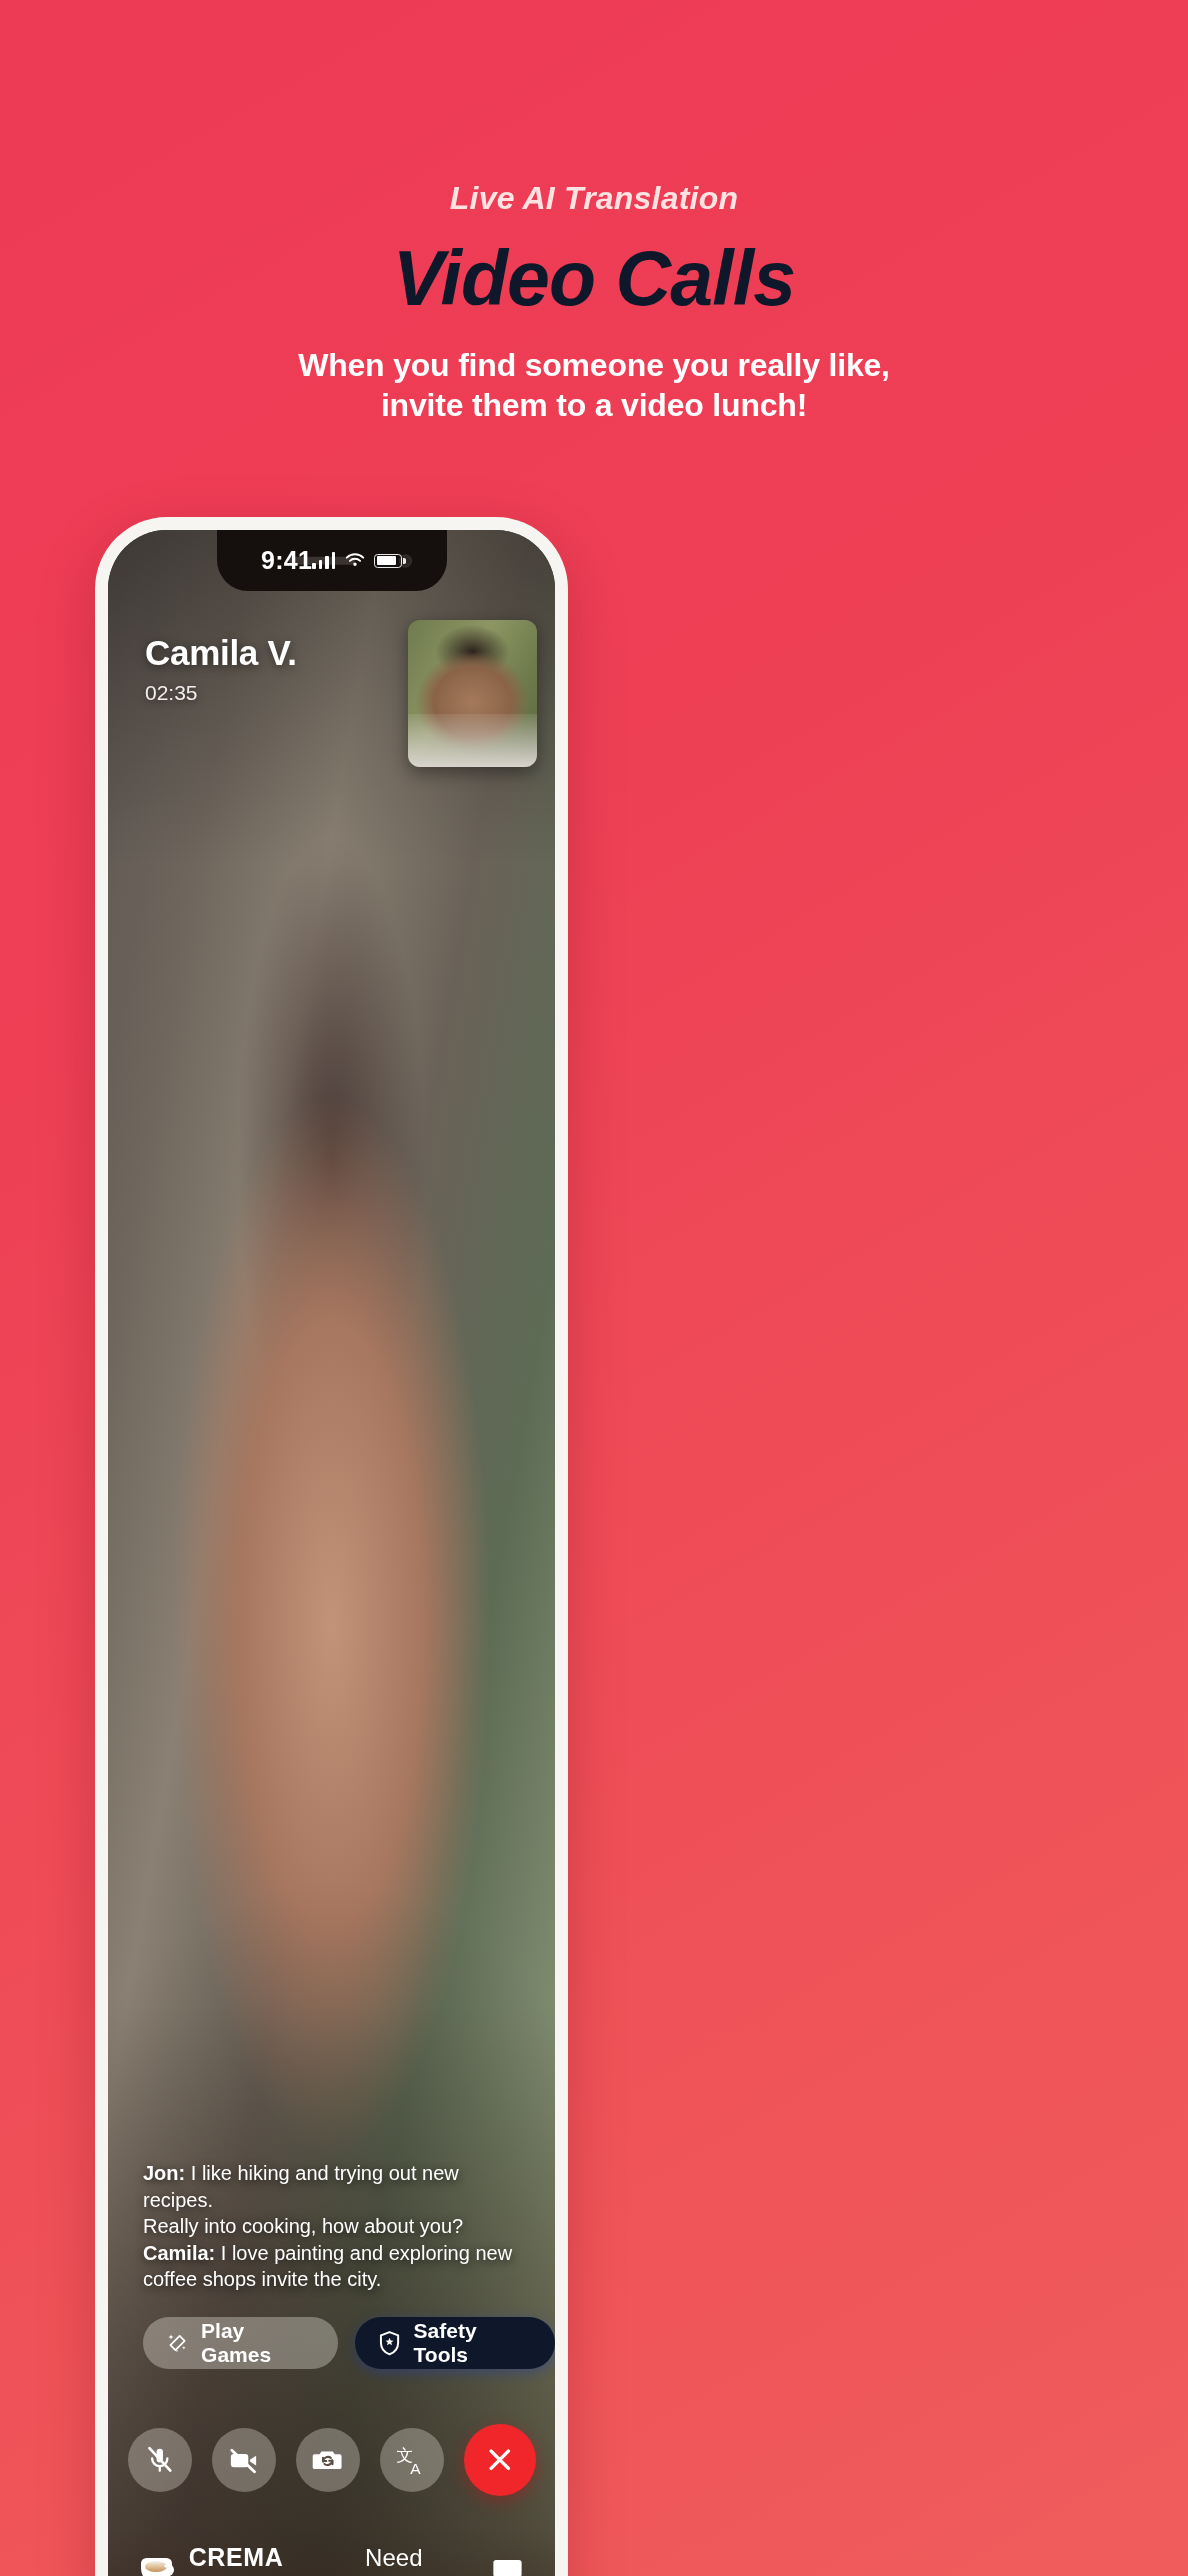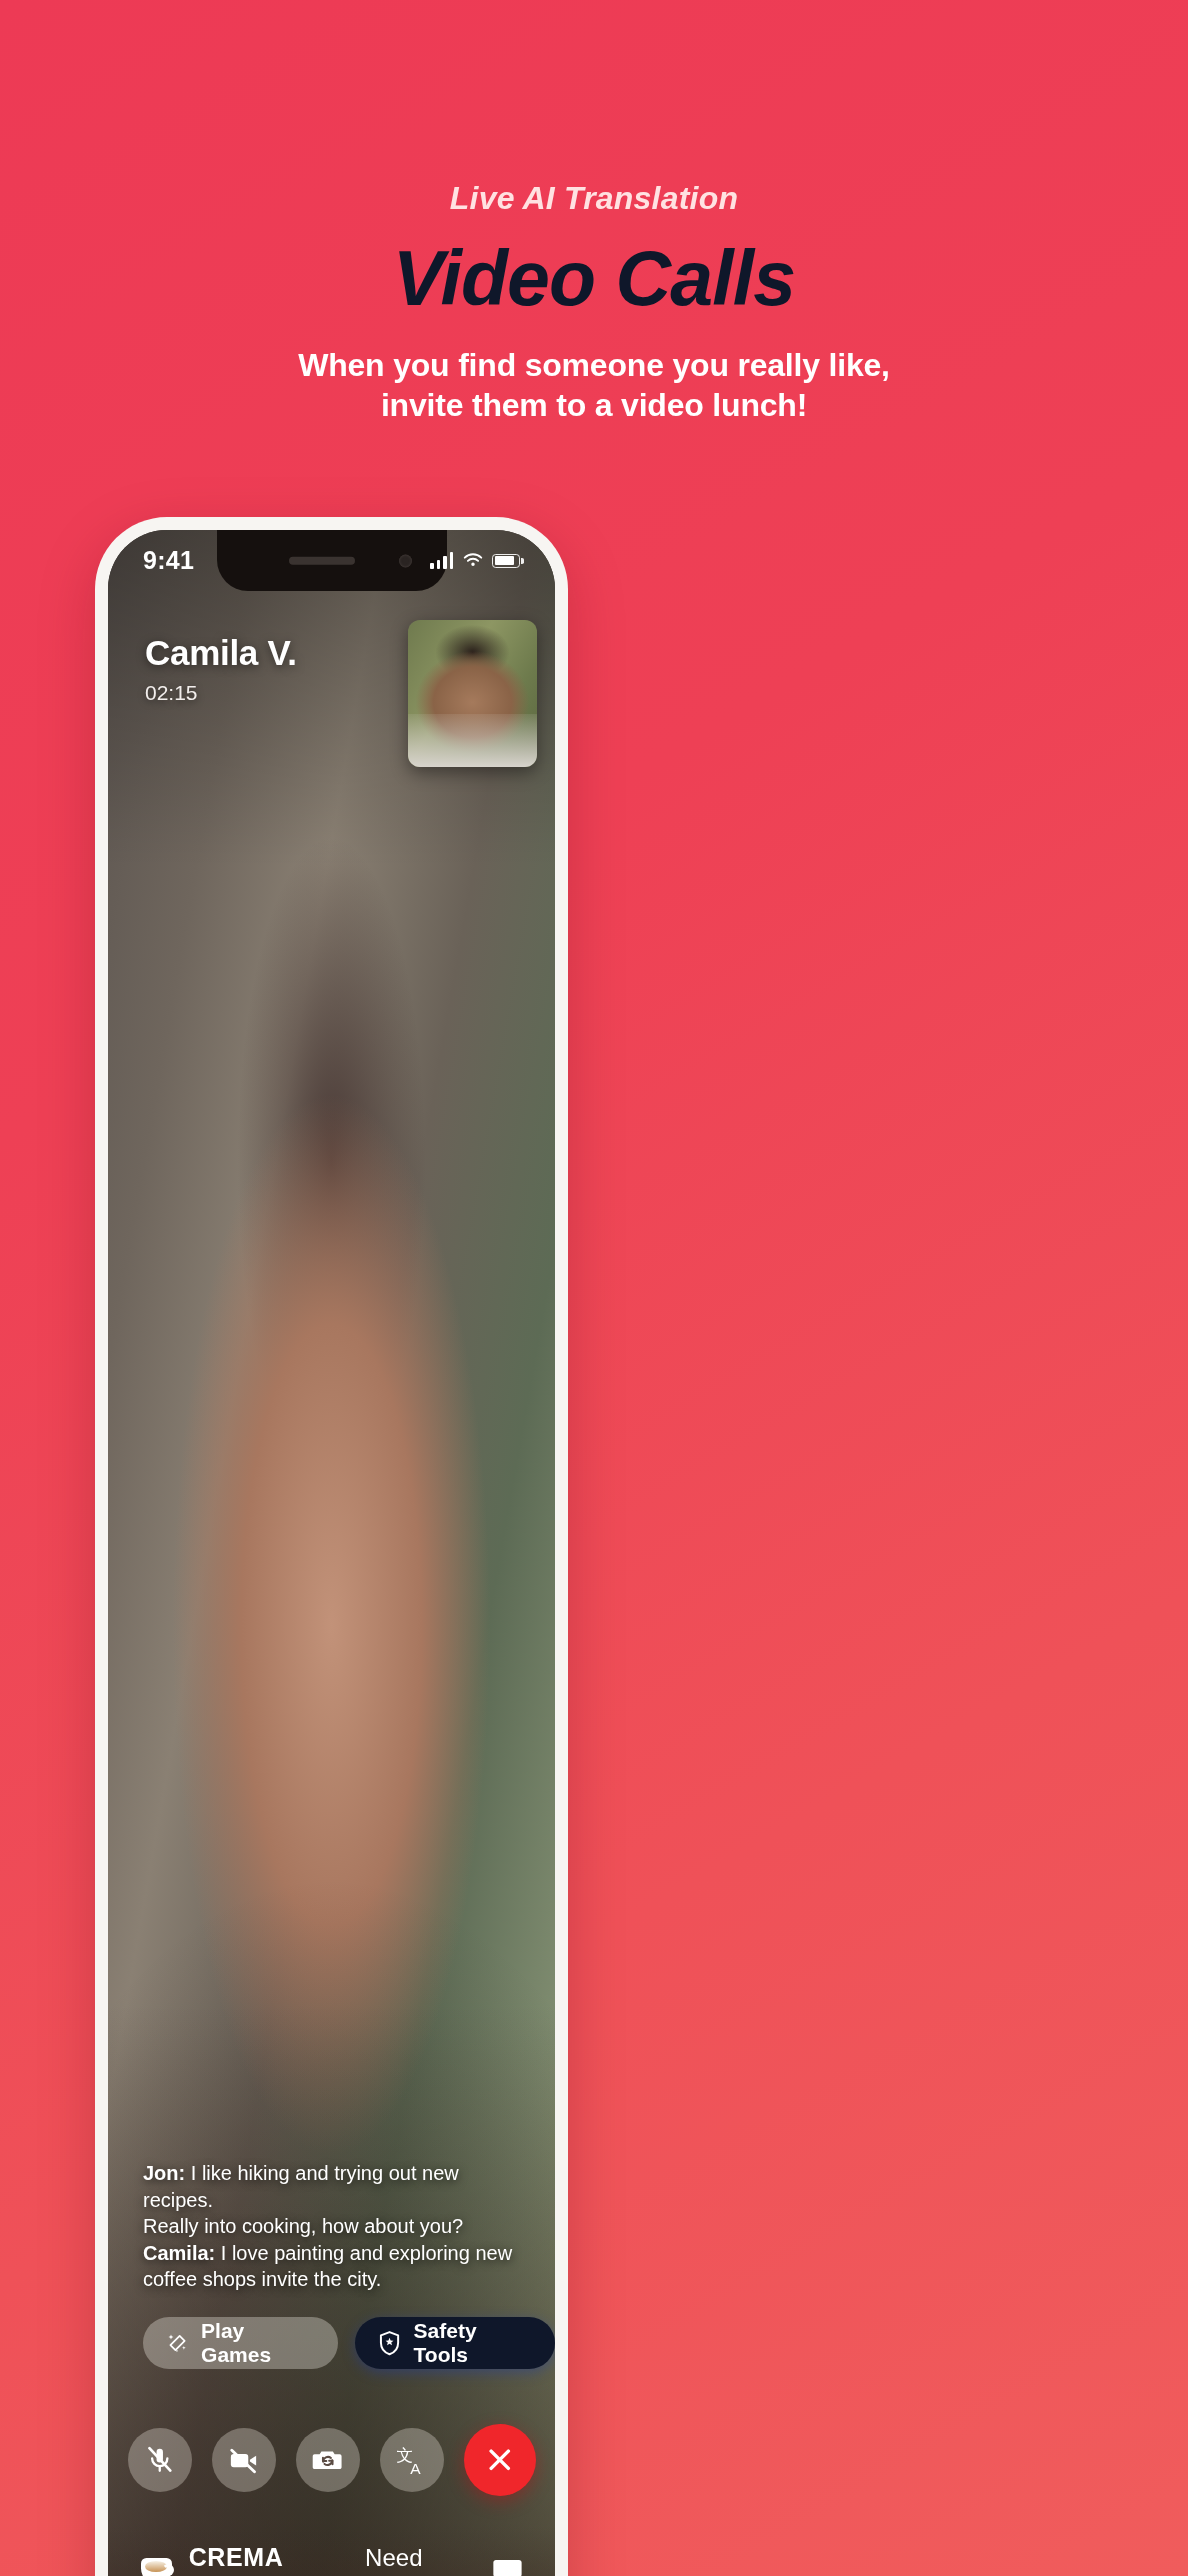--- a/index.html
+++ b/index.html
@@ -76,21 +76,21 @@
   }
   .notch .cam{
     position:absolute; right:35px; top:50%; transform:translateY(-50%);
     width:13px; height:13px; border-radius:50%;
     background:#2a2422; box-shadow:inset 0 0 2.8px #4b4340;
   }
 
   
   .statusbar{
     position:absolute; top:0; left:0; right:0; height:61px;
-    display:flex; align-items:center; justify-content:space-between;
+    display:flex; align-items:center; justify-content:center;
     padding:8px 35px; z-index:13; color:#fff;
   }
   .status-time{ font-size:25px; font-weight:bold; letter-spacing:0.3px; }
   .status-icons{ display:flex; align-items:center; gap:8.3px; }
   .bars{ display:flex; align-items:flex-end; gap:2.8px; height:16.6px; }
   .bars i{ display:block; width:3.7px; background:#fff; border-radius:0.9px; }
   .bars i:nth-child(1){height:5.5px;} .bars i:nth-child(2){height:9.2px;}
   .bars i:nth-child(3){height:13px;} .bars i:nth-child(4){height:16.6px;}
   .batt{
     width:28px; height:14px; border:1.8px solid rgba(255,255,255,.9);
@@ -227,21 +227,21 @@
           <path d="M3 6.1a13 13 0 0118 0" stroke="#fff" stroke-width="2.1" fill="none" stroke-linecap="round"></path>
         </svg>
         <span class="batt">
             <span></span>
           </span>
       </div>
     </div>
 
     <div class="call-head">
       <div class="call-name">Camila V.</div>
-      <div class="call-timer">02:15</div>
+      <div class="call-timer">02:35</div>
     </div>
 
     <div class="pip"></div>
 
     <div class="captions">
       <p class="cap-line"><span class="spk">Jon:</span><span> I like hiking and trying out new recipes.</span></p>
       <p class="cap-line"><span>Really into cooking, how about you?</span></p>
       <p class="cap-line"><span class="spk">Camila:</span><span> I love painting and exploring new</span></p>
       <p class="cap-line"><span>coffee shops invite the city.</span></p>
     </div>

